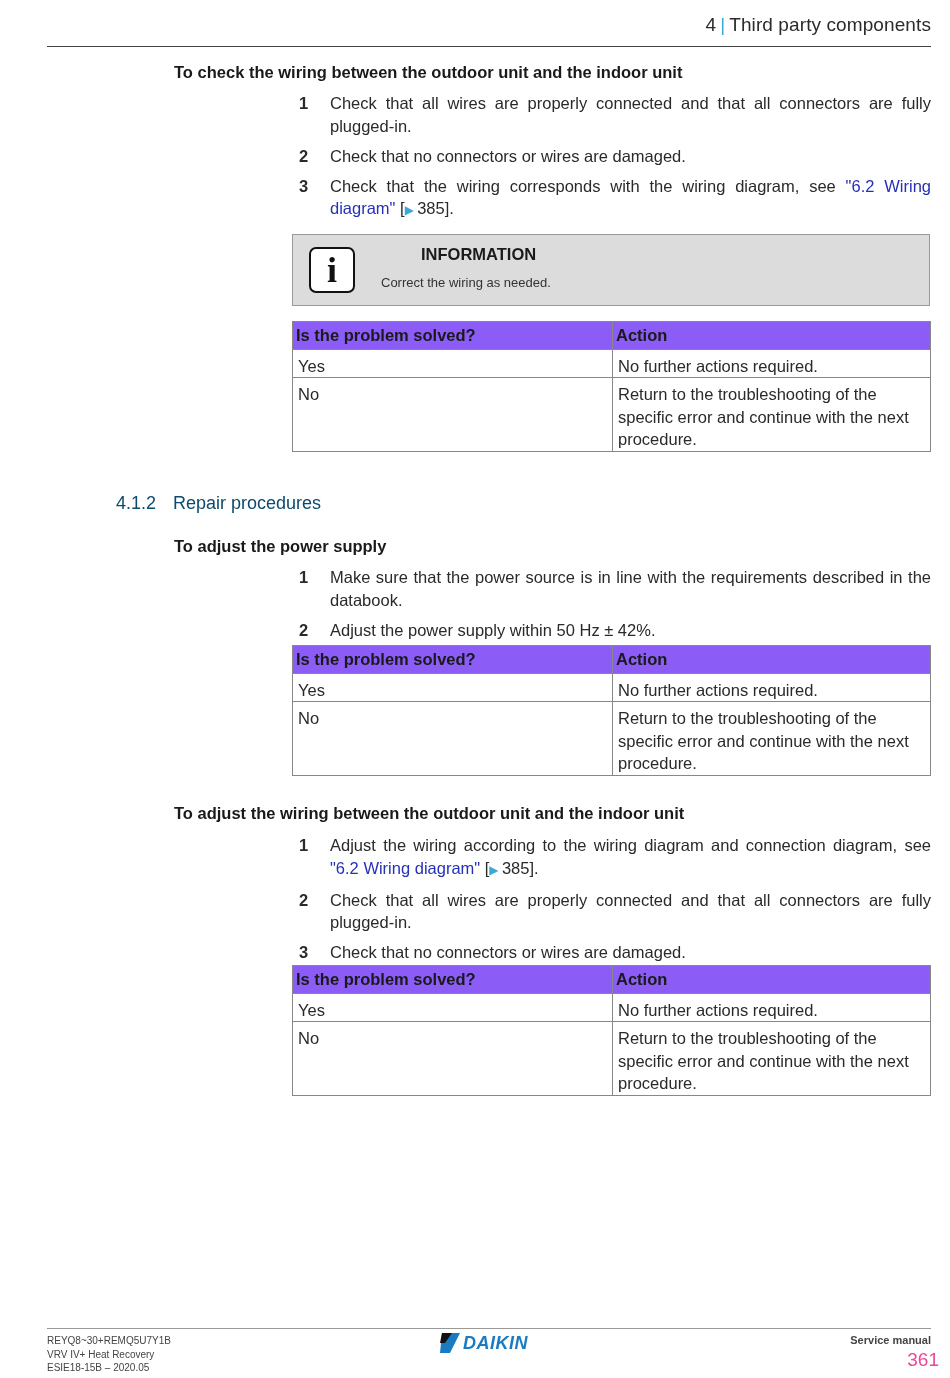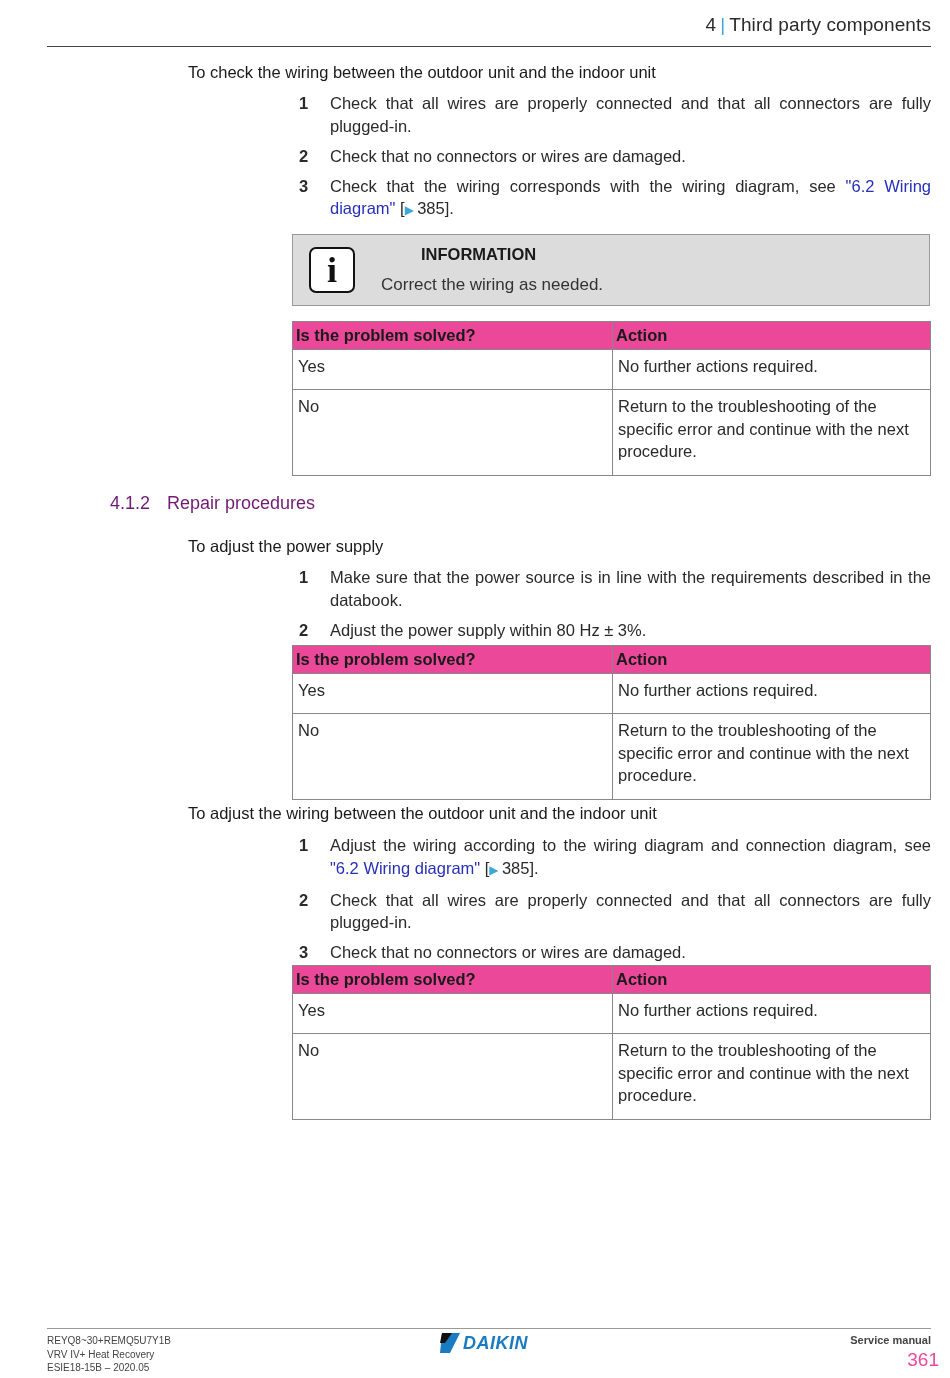--- a/index.html
+++ b/index.html
@@ -6,44 +6,44 @@
   body { width: 950px; height: 1378px; position: relative; overflow: hidden;
          font-family: "Liberation Sans", "DejaVu Sans", sans-serif; color: #222; }
   .abs { position: absolute; }
 
   
   .hdr-title { right: 19px; top: 14px; font-size: 19px; color: #2b2b2b; letter-spacing: 0.1px; font-weight: 300; }
   .hdr-title .sep { color: #3aa9d8; margin: 0 4px; }
   .hdr-rule { left: 47px; right: 19px; top: 46px; height: 1px; background: #444; }
 
   
-  .subhead { font-weight: normal; font-size: 16.5px; color: #1a1a1a; left: 188px; }
-  .section { left: 110px; font-size: 18px; color: #701a75; }
+  .subhead { font-weight: bold; font-size: 16.5px; color: #1a1a1a; left: 174px; }
+  .section { left: 116px; font-size: 18px; color: #0c4a6e; }
   .section .num { display: inline-block; width: 57px; }
 
   
   .steps { left: 299px; width: 632px; font-size: 16.5px; color: #2a2a2a; line-height: 22.5px; }
   .step { display: flex; margin-bottom: 7.5px; }
   .step .n { width: 31px; flex: 0 0 31px; font-weight: bold; }
   .step .t { flex: 1; text-align: justify; }
   .link { color: #2630b8; }
   .tri { color: #3aa9d8; font-size: 12px; }
 
   
   .info { left: 292px; top: 234px; width: 638px; height: 72px; background: #dcdcdc; border: 1px solid #999; box-sizing: border-box; }
   .info-icon { left: 16px; top: 12px; width: 46px; height: 46px; border: 2.5px solid #111; border-radius: 7px; box-sizing: border-box; background: #fff;
                display: flex; align-items: center; justify-content: center; font-family: "Liberation Serif", serif; font-weight: bold; font-size: 36px; color: #111; }
   .info-title { left: 88px; top: 10px; font-weight: bold; font-size: 16.5px; color: #1a1a1a; margin-left: 40px; }
-  .info-text { left: 88px; top: 40px; font-size: 17px; color: #333; }
+  .info-text { left: 88px; top: 40px; font-size: 13px; color: #333; }
 
   
   table.q { position: absolute; left: 292px; width: 639px; border-collapse: collapse; font-size: 16.5px; color: #2a2a2a; }
   table.q th, table.q td { border: 1px solid #888; text-align: left; vertical-align: top; line-height: 22.5px; }
-  table.q th { background: #ec4899; font-weight: bold; padding: 2px 3px; height: 22px; color: #1a1a1a; }
-  table.q td { padding: 5px 5px 12px 5px; }
+  table.q th { background: #8b5cf6; font-weight: bold; padding: 2px 3px; height: 22px; color: #1a1a1a; }
+  table.q td { padding: 5px 5px 0 5px; }
   table.q col.c1 { width: 320px; }
 
   
   .ftr-rule { left: 47px; right: 19px; top: 1328px; height: 1px; background: #999; }
   .ftr-left { left: 47px; top: 1334px; font-size: 10px; color: #444; line-height: 13.5px; }
   .ftr-right-label { right: 19px; top: 1334px; font-size: 11px; color: #444; font-weight: bold; }
   .ftr-page { right: 11px; top: 1349px; font-size: 19px; color: #ec4899; }
   .logo { left: 440px; top: 1333px; display: flex; align-items: flex-start; }
   .logo-text { font-weight: bold; font-style: italic; font-size: 18px; color: #1b7bc2; letter-spacing: 0.5px; margin-left: 3px; }
 </style>
@@ -103,21 +103,21 @@
 </div>
 
 <div class="abs subhead" style="top:537px;">To adjust the power supply</div>
 <div class="abs steps" style="top:566px;">
   <div class="step">
     <span class="n">1</span>
     <span class="t">Make sure that the power source is in line with the requirements described in the databook.</span>
   </div>
   <div class="step">
     <span class="n">2</span>
-    <span class="t">Adjust the power supply within 80 Hz ± 3%.</span>
+    <span class="t">Adjust the power supply within 50 Hz ± 42%.</span>
   </div>
 </div>
 
 <table class="q" style="top:645px;">
   <colgroup>
       <col class="c1">
       <col>
     </colgroup>
   <tbody>
       <tr>

